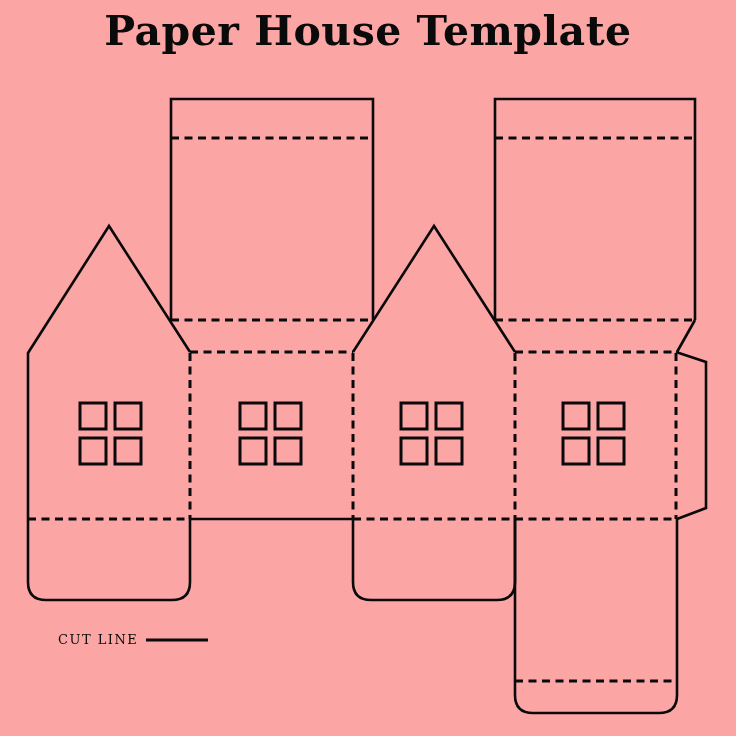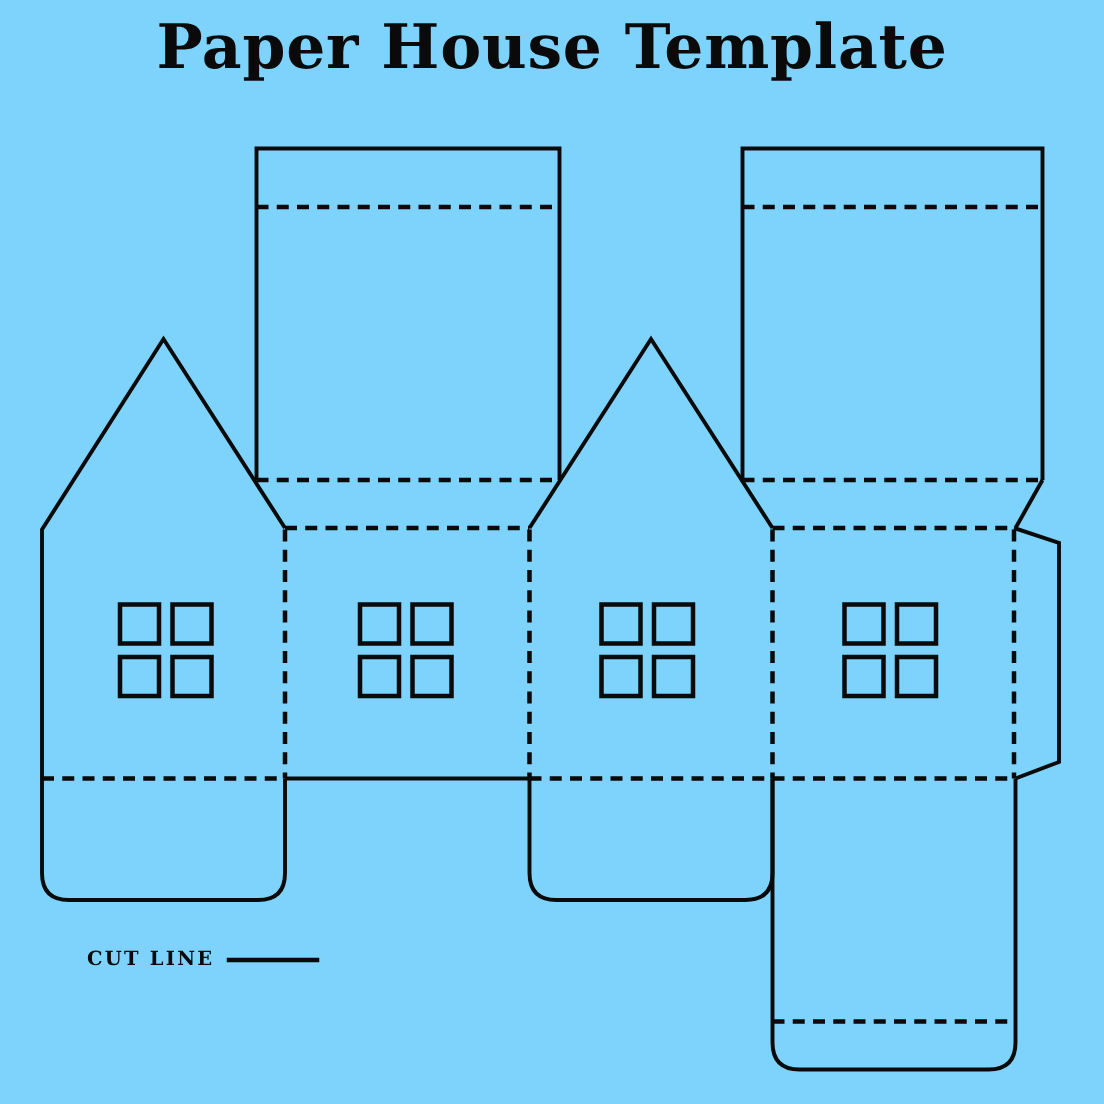--- a/index.html
+++ b/index.html
@@ -4,21 +4,21 @@
 <style>
   html, body {
     margin: 0;
     padding: 0;
     background: #ffffff;
   }
   .canvas {
     position: relative;
     width: 736px;
     height: 736px;
-    background: #7dd3fc;
+    background: #fca5a5;
     overflow: hidden;
     font-family: "DejaVu Serif", "Liberation Serif", serif;
   }
   .title {
     position: absolute;
     top: 9px;
     left: 0;
     width: 736px;
     margin: 0;
     text-align: center;
@@ -60,21 +60,21 @@
   }
   .legend-row {
     display: flex;
     align-items: center;
     height: 17px;
   }
   .legend-label {
     display: inline-block;
     min-width: 70px;
     font-size: 13px;
-    font-weight: bold;
+    font-weight: normal;
     letter-spacing: 1.5px;
     color: #0a0a0a;
     white-space: nowrap;
   }
   .legend-line {
     margin-left: 8px;
     flex: none;
   }
 </style>
 </head>

